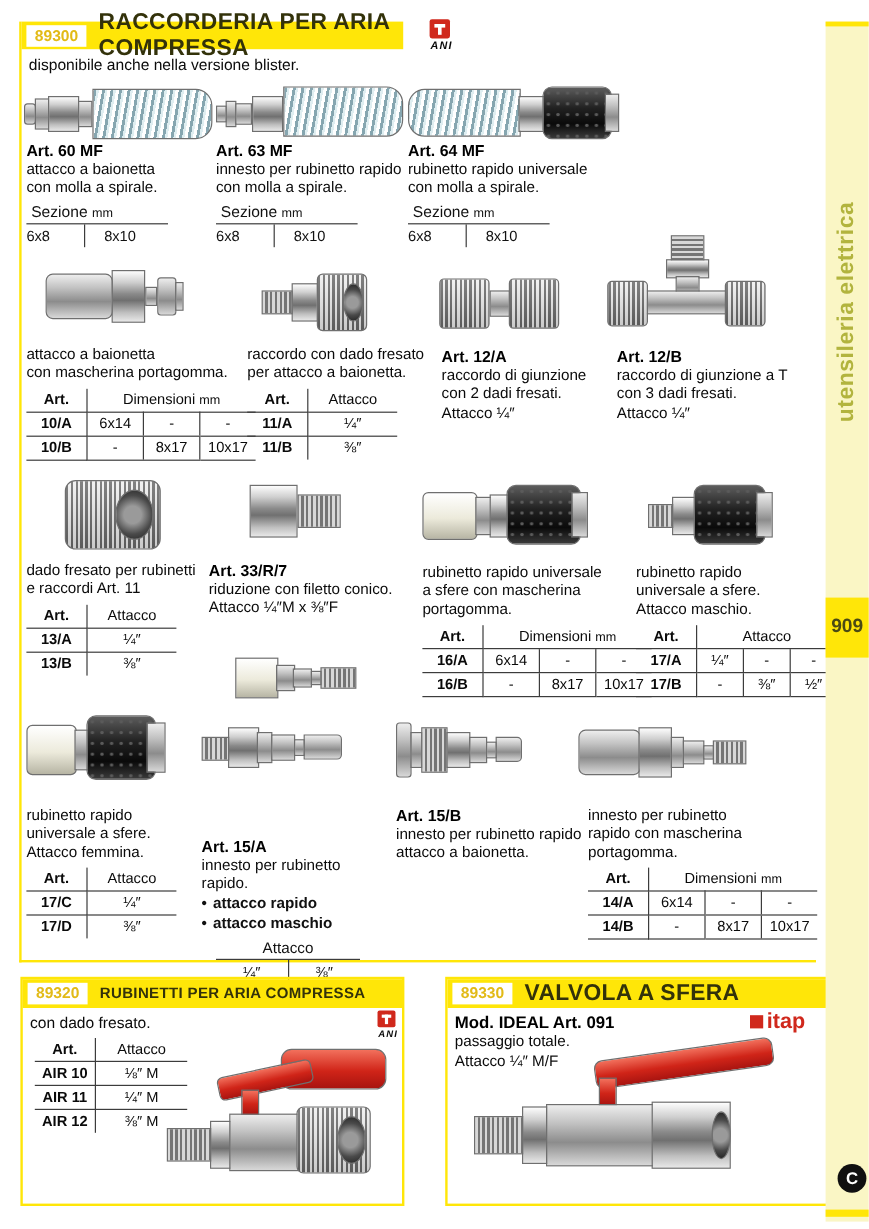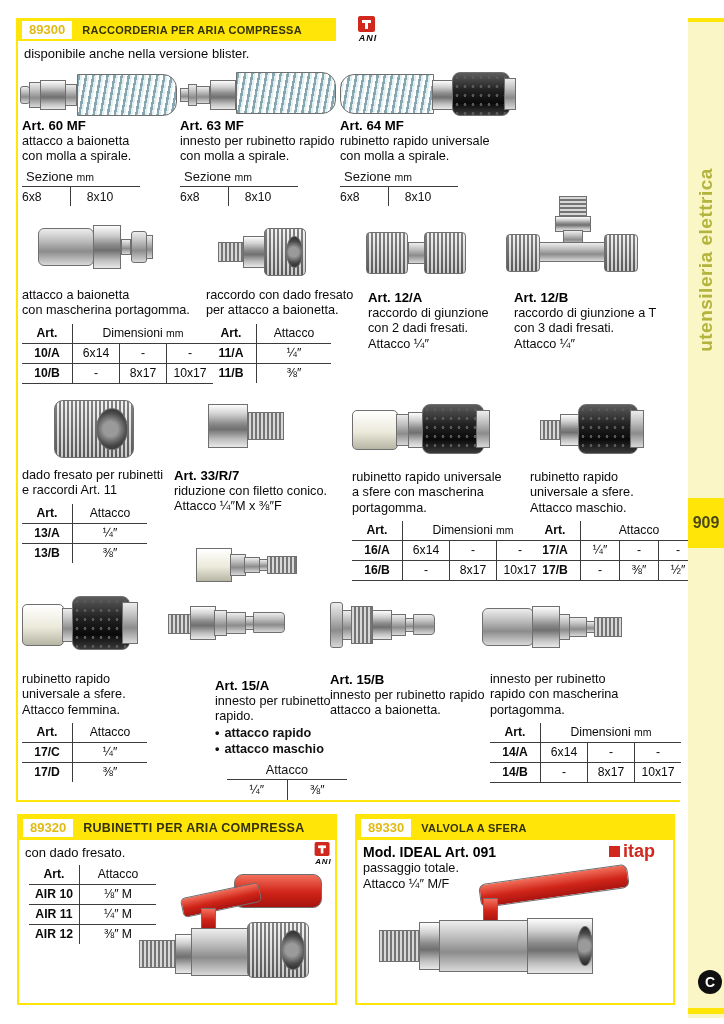--- a/index.html
+++ b/index.html
@@ -6,21 +6,21 @@
   body{width:724px;height:1024px;position:relative;background:#ffffff;overflow:hidden;
        font-family:"Liberation Sans",sans-serif;color:#111;}
   .abs{position:absolute;}
   i.pt{position:absolute;display:block;box-sizing:border-box;border:1px solid #6f6f6f;}
   
   .main-box{left:16px;top:18px;width:662px;height:782px;
             border-left:2px solid #ffe608;border-bottom:2px solid #ffe608;}
   .sub-box{border:2px solid #ffe608;box-sizing:border-box;}
   .secbar{background:#ffe608;height:23px;display:flex;align-items:center;gap:10px;padding-left:4px;box-sizing:border-box;}
   .code-box{background:#fff;color:#e2ba16;font-weight:bold;font-size:13px;padding:1px 7px 2px;line-height:15px;}
-  .sec-title{color:#33320a;font-weight:bold;font-size:11px;letter-spacing:.3px;}
+  .sec-title{color:#33320a;font-weight:bold;font-size:19px;letter-spacing:.3px;}
   
   .pname{font-weight:bold;font-size:13.2px;line-height:16px;color:#000;}
   .pline{font-size:12.7px;line-height:15.4px;color:#0a0a0a;}
   .bullet{font-size:12.7px;line-height:16px;font-weight:bold;}
   .bullet .dot{margin-right:5px;}
   .note{font-size:13px;color:#0a0a0a;}
   .unit{font-size:10.5px;font-weight:normal;}
   
   table.spec{border-collapse:collapse;font-size:12.2px;color:#0a0a0a;margin-top:5px;}
   table.spec td{text-align:center;padding:2px 6px 3px;border-bottom:1.4px solid #3c3c3c;}
@@ -383,21 +383,21 @@
             <td class="art">17/C</td>
           <td>¼″</td>
           </tr>
       <tr>
             <td class="art">17/D</td>
           <td>⅜″</td>
           </tr>
     </tbody>
       </table>
   </div>
-  <div class="abs" style="left:150px;top:660px;margin-left:47px;">
+  <div class="abs" style="left:150px;top:680px;">
     <div class="pname">Art. 15/A</div>
     <div class="pline">innesto per rubinetto</div>
     <div class="pline">rapido.</div>
     <div class="bullet"><span class="dot">•</span><span>attacco rapido</span></div>
     <div class="bullet"><span class="dot">•</span><span>attacco maschio</span></div>
     <div class="att" style="margin-left:12px;">
       <div class="att-h">Attacco</div>
       <div class="att-r">
           <span>¼″</span>
           <span>⅜″</span>
@@ -475,21 +475,21 @@
     <i class="pt red" style="left:42px;top:22px;width:80px;height:20px;border-radius:5px;transform:rotate(-12deg);"></i>
     <i class="pt red" style="left:62px;top:40px;width:15px;height:22px;"></i>
     <i class="pt thread" style="left:0;top:72px;width:38px;height:28px;"></i>
     <i class="pt hex" style="left:36px;top:66px;width:18px;height:40px;"></i>
     <i class="pt metal" style="left:52px;top:60px;width:58px;height:48px;"></i>
     <i class="pt knurl" style="left:108px;top:54px;width:62px;height:56px;border-radius:6px;"></i>
     <i class="pt bore" style="left:142px;top:62px;width:24px;height:40px;"></i>
   </div>
 </div>
 
-<div class="abs sub-box" style="left:355px;top:814px;width:320px;height:191px;">
+<div class="abs sub-box" style="left:371px;top:814px;width:320px;height:191px;">
   <div class="abs secbar" style="left:0;top:0;width:316px;height:24px;">
     <span class="code-box">89330</span>
     <span class="sec-title">VALVOLA A SFERA</span>
   </div>
   <div class="abs pname" style="left:6px;top:28px;font-size:14px;">Mod. IDEAL Art. 091</div>
   <div class="abs pline" style="left:6px;top:45px;">passaggio totale.</div>
   <div class="abs pline" style="left:6px;top:61px;">Attacco ¼″ M/F</div>
   <div class="abs itap" style="left:252px;top:26px;">
     <span class="sq"></span>
     <span class="word">itap</span>

